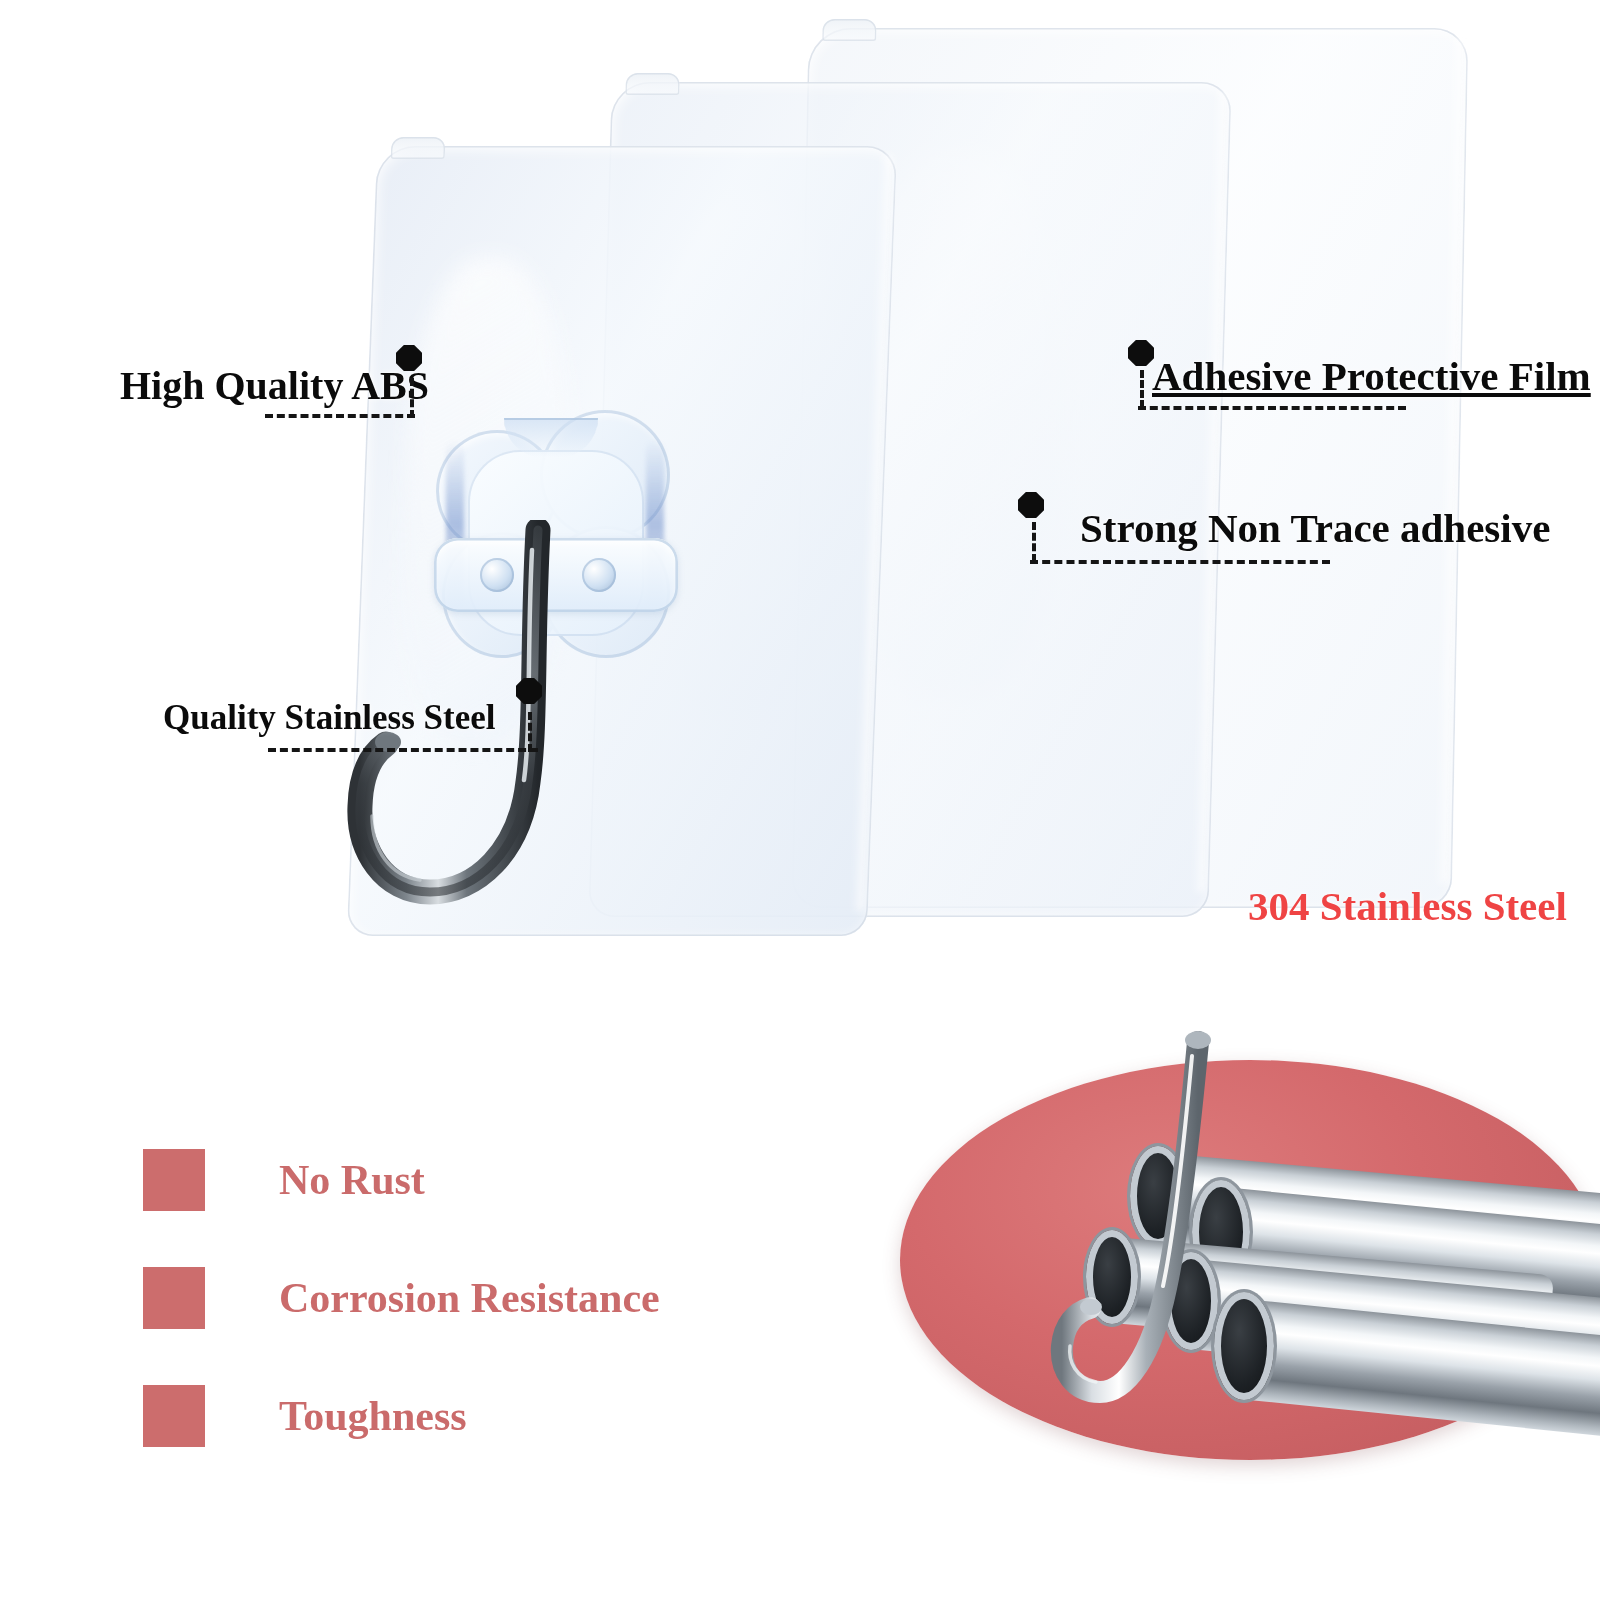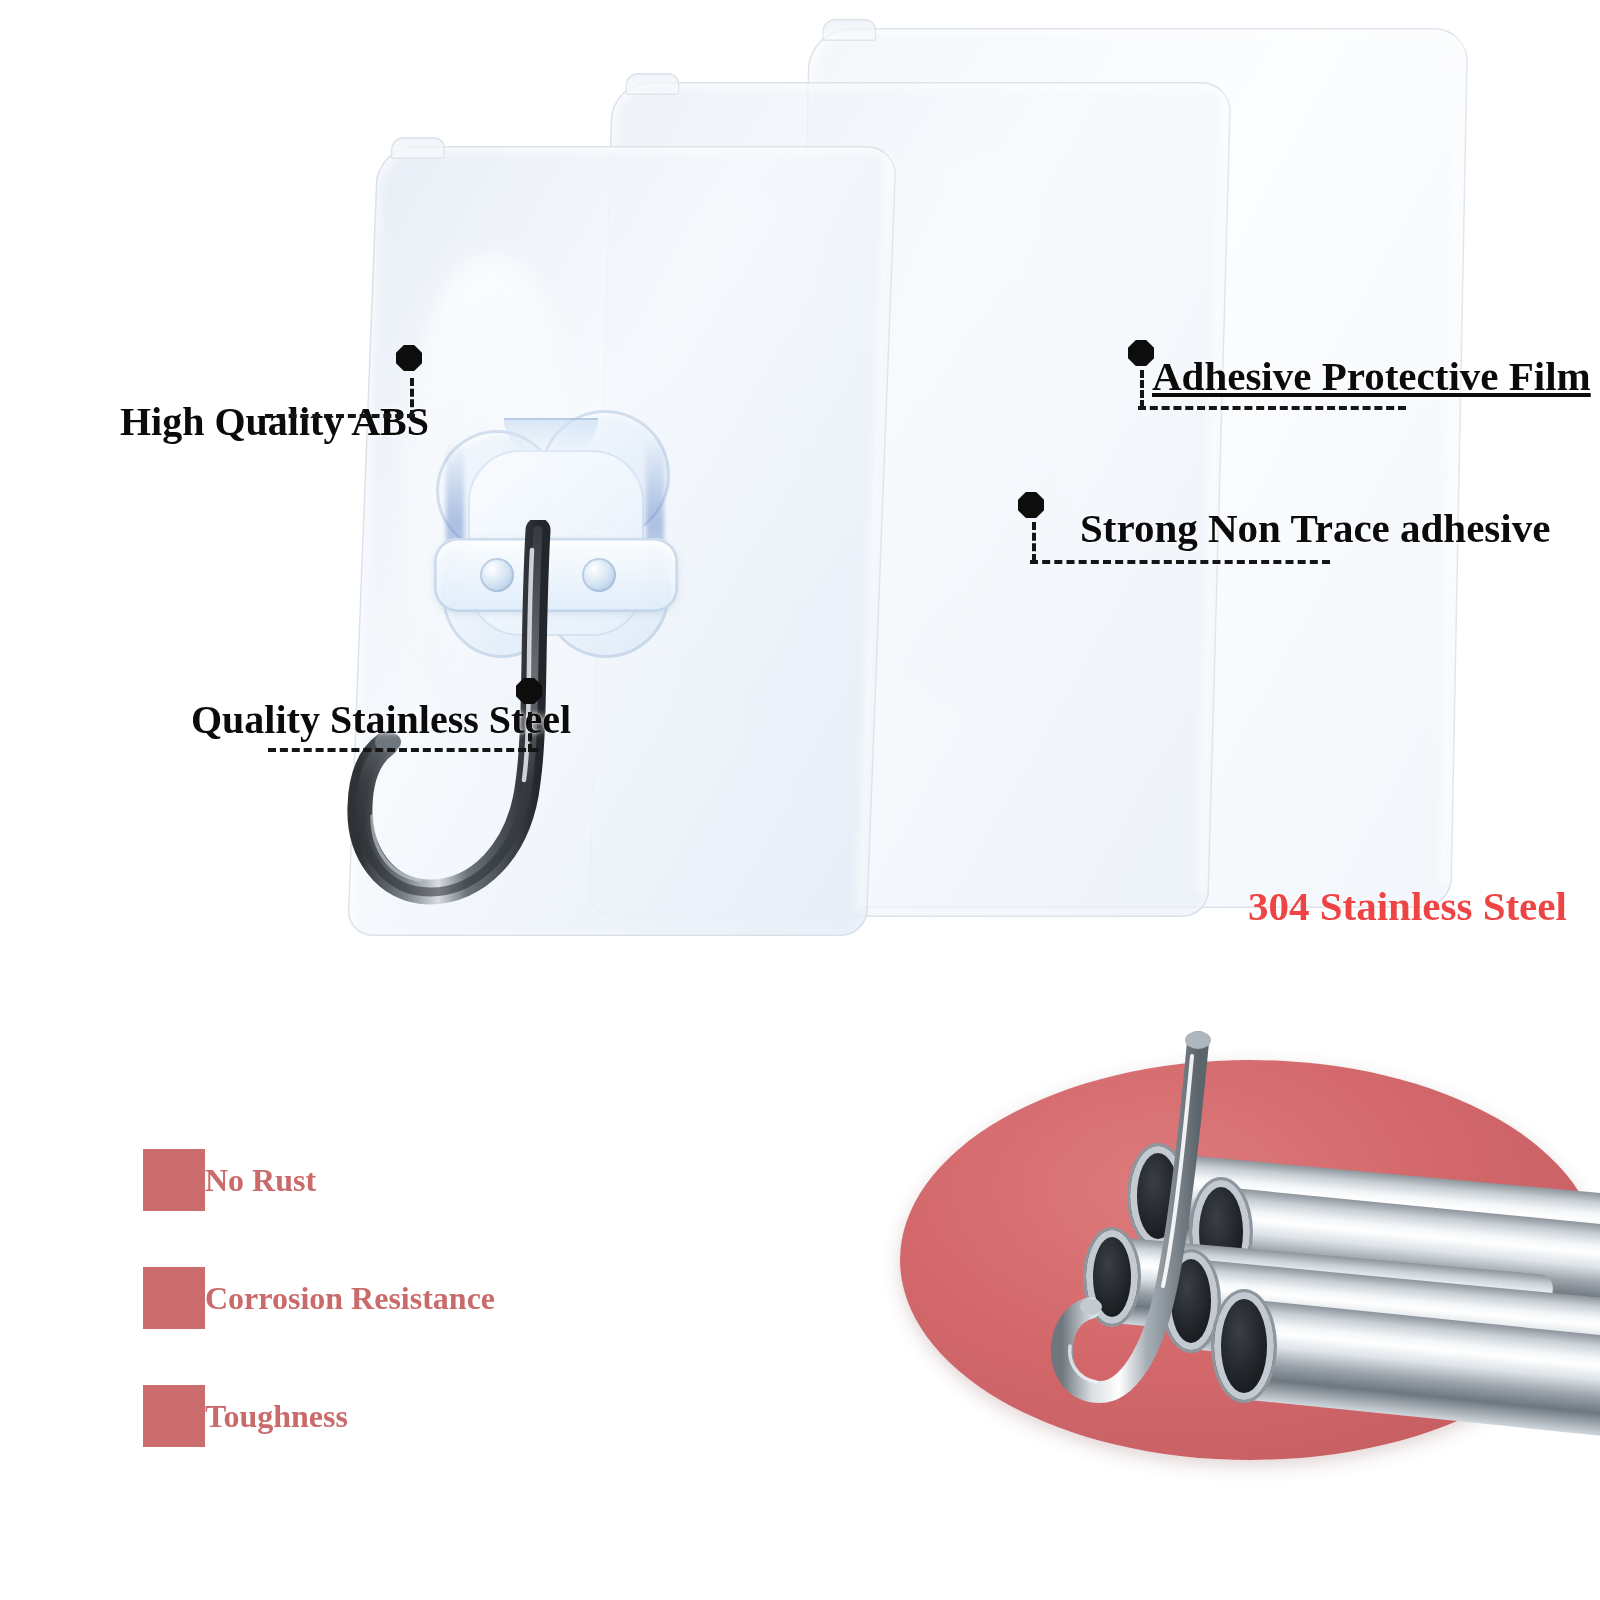--- a/index.html
+++ b/index.html
@@ -123,21 +123,21 @@
     position:absolute;width:26px;height:26px;background:#0d0d0d;
     border-radius:30%;
     clip-path:polygon(30% 0,70% 0,100% 30%,100% 70%,70% 100%,30% 100%,0 70%,0 30%);
   }
 
   
   #features{position:absolute;left:143px;top:1148px;}
   .feat{display:flex;align-items:center;height:64px;margin-bottom:54px;}
   .feat .sw{width:62px;height:62px;background:#cc6d6d;flex:none;}
   .feat .fl{
-    font-weight:bold;font-size:32px;color:#ca6b6b;white-space:nowrap;
+    margin-left:74px;font-weight:bold;font-size:42px;color:#ca6b6b;white-space:nowrap;
   }
 
   
   #scene{position:absolute;left:880px;top:1020px;width:720px;height:460px;}
   #disc{
     position:absolute;left:20px;top:40px;width:700px;height:400px;
     border-radius:50%;
     background:radial-gradient(ellipse at 38% 32%,#dd7b7c 0%,#d4696c 42%,#c75f62 78%,#bc5558 100%);
     box-shadow:0 6px 18px rgba(120,60,62,0.22);
   }
@@ -230,42 +230,42 @@
              C84 372 58 330 60 286
              C61 252 72 234 86 224" fill="none" stroke="url(#hkG2)" stroke-width="9" stroke-linecap="round" opacity=".55"></path>
 
     <path d="M232 30 C227 130 231 208 224 260" fill="none" stroke="#e8edf1" stroke-width="4.5" stroke-linecap="round" opacity=".85"></path>
     <path d="M120 360 C90 356 72 330 72 296" fill="none" stroke="#cfd6db" stroke-width="3.5" stroke-linecap="round" opacity=".6"></path>
 
     <ellipse cx="88" cy="222" rx="13" ry="10" fill="#6f777e"></ellipse>
   </svg>
 
   <div class="callout">
-    <div class="txt" style="position:absolute;left:120px;top:366px;font-size:40px;margin-top:36px;">High Quality ABS</div>
+    <div class="txt" style="position:absolute;left:120px;top:366px;font-size:40px;">High Quality ABS</div>
     <div class="dline" style="left:265px;top:414px;width:150px;"></div>
     <div class="vline" style="left:410px;top:378px;height:40px;"></div>
     <div class="dot" style="left:396px;top:345px;"></div>
   </div>
 
   <div class="callout">
     <div class="txt" style="position:absolute;left:1152px;top:356px;font-size:41px;text-decoration:underline;">Adhesive Protective Film</div>
     <div class="dline" style="left:1138px;top:406px;width:268px;"></div>
     <div class="vline" style="left:1140px;top:370px;height:38px;"></div>
     <div class="dot" style="left:1128px;top:340px;"></div>
   </div>
 
   <div class="callout">
     <div class="txt" style="position:absolute;left:1040px;top:508px;font-size:41px;margin-left:40px;">Strong Non Trace adhesive</div>
     <div class="dline" style="left:1030px;top:560px;width:300px;"></div>
     <div class="vline" style="left:1032px;top:522px;height:40px;"></div>
     <div class="dot" style="left:1018px;top:492px;"></div>
   </div>
 
   <div class="callout">
-    <div class="txt" style="position:absolute;left:163px;top:700px;font-size:40px;margin-left:28px;">Quality Stainless Steel</div>
+    <div class="txt" style="position:absolute;left:163px;top:700px;font-size:35px;">Quality Stainless Steel</div>
     <div class="dline" style="left:268px;top:748px;width:270px;"></div>
     <div class="vline" style="left:528px;top:712px;height:40px;"></div>
     <div class="dot" style="left:516px;top:678px;"></div>
   </div>
 
   <div class="sbadge" style="left:1248px;top:882px;font-size:41px;">304 Stainless Steel</div>
 
   <div id="features">
     <div class="feat">
       <div class="sw"></div>

